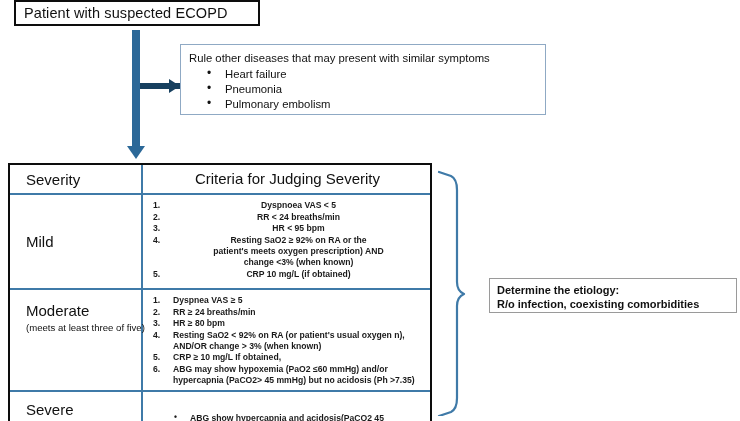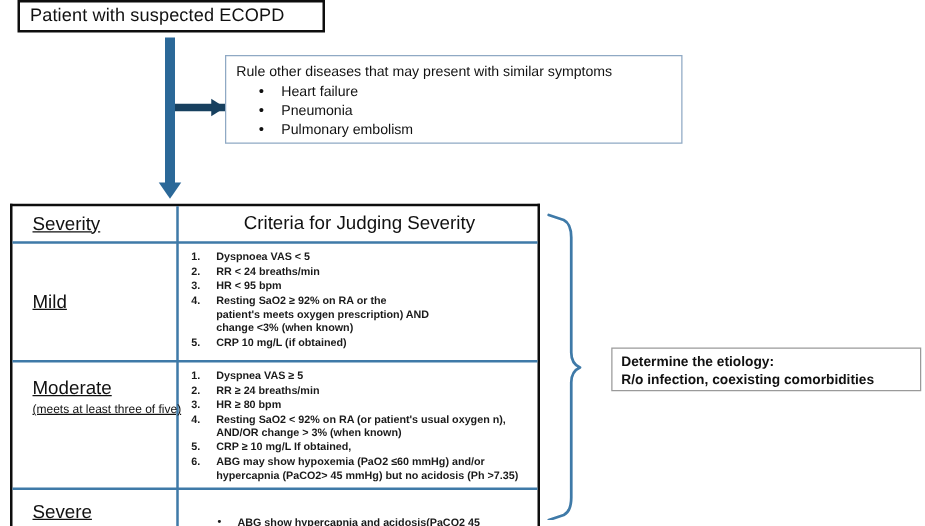--- a/index.html
+++ b/index.html
@@ -30,21 +30,21 @@
   #ruleout-box li{font-size:11.3px;line-height:15px;padding-left:36px;position:relative;}
   #ruleout-box li:before{content:"\2022";position:absolute;left:18px;top:-1px;font-size:12px;}
 
   
   #table{position:absolute;left:8px;top:163px;width:424px;height:262px;
       border:2px solid #0d0d0d;border-bottom:none;background:#fff;box-sizing:border-box;}
   .tcol-div{position:absolute;left:131px;top:0;width:2px;height:100%;background:#3f7aa8;}
   .trow-div{position:absolute;left:0;width:100%;height:2px;background:#3f7aa8;}
 
   .cell-sev{position:absolute;left:0;width:143px;box-sizing:border-box;
-      display:flex;flex-direction:column;justify-content:center;padding-left:16px;text-decoration:underline;}
+      display:flex;flex-direction:column;justify-content:center;padding-left:16px;}
   .cell-sev .name{font-size:15px;}
   .cell-sev .sub{font-size:9.6px;line-height:12px;margin-top:3px;}
   .cell-crit{position:absolute;left:133px;right:0;box-sizing:border-box;padding:5px 6px 0 8px;}
 
   .hdr-sev{font-size:15px;}
   .hdr-crit{font-size:15px;text-align:center;}
 
   ol.crit{list-style:none;margin:0;padding:0;counter-reset:ci;}
   ol.crit>li{counter-increment:ci;position:relative;padding-left:22px;
       font-size:8.6px;line-height:11.1px;font-weight:bold;color:#1a1a1a;margin-bottom:0.5px;}
@@ -94,21 +94,21 @@
       <span class="hdr-sev">Severity</span>
     </div>
     <div class="cell-crit" style="top:0;height:28px;padding-top:5px;">
       <div class="hdr-crit">Criteria for Judging Severity</div>
     </div>
     <div class="trow-div" style="top:28px;"></div>
 
     <div class="cell-sev" style="top:30px;height:93px;">
       <span class="name">Mild</span>
     </div>
-    <div class="cell-crit" style="top:30px;height:93px;">
+    <div class="cell-crit" style="top:30px;height:93px;text-align:center;">
       <ol class="crit">
           <li>Dyspnoea VAS &lt; 5</li>
           <li>RR  &lt; 24 breaths/min</li>
           <li>HR  &lt; 95 bpm</li>
           <li>Resting SaO2 ≥ 92% on RA or the<span class="cont">patient's meets oxygen prescription) AND</span><span class="cont">change &lt;3% (when known)</span></li>
           <li>CRP 10 mg/L (if obtained)</li>
         </ol>
     </div>
     <div class="trow-div" style="top:123px;"></div>
 

